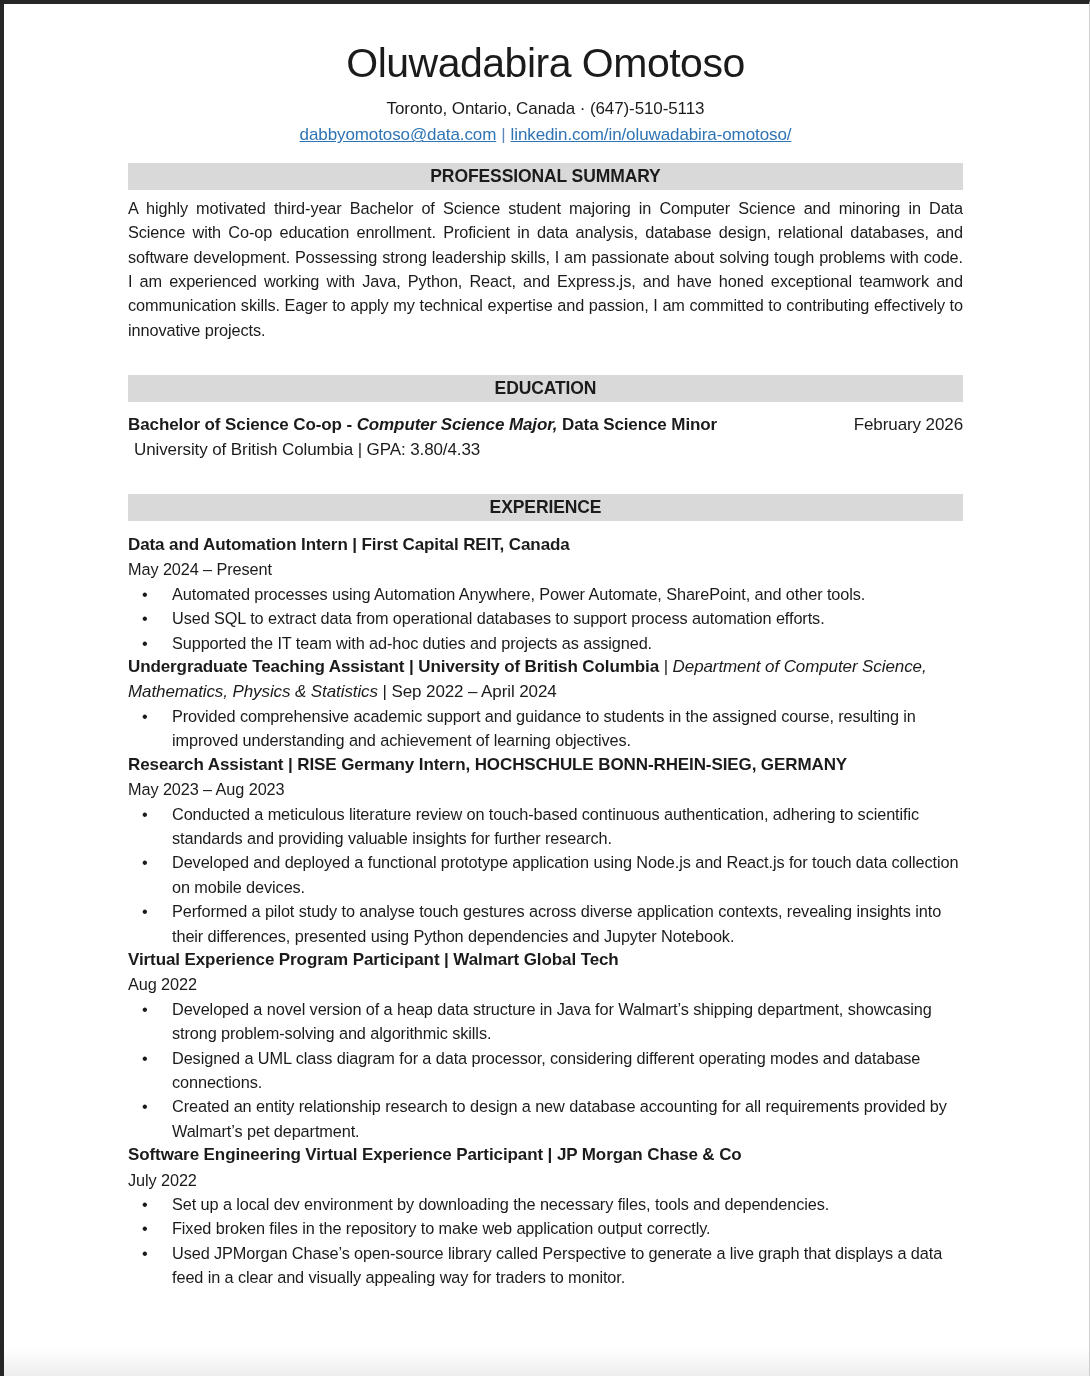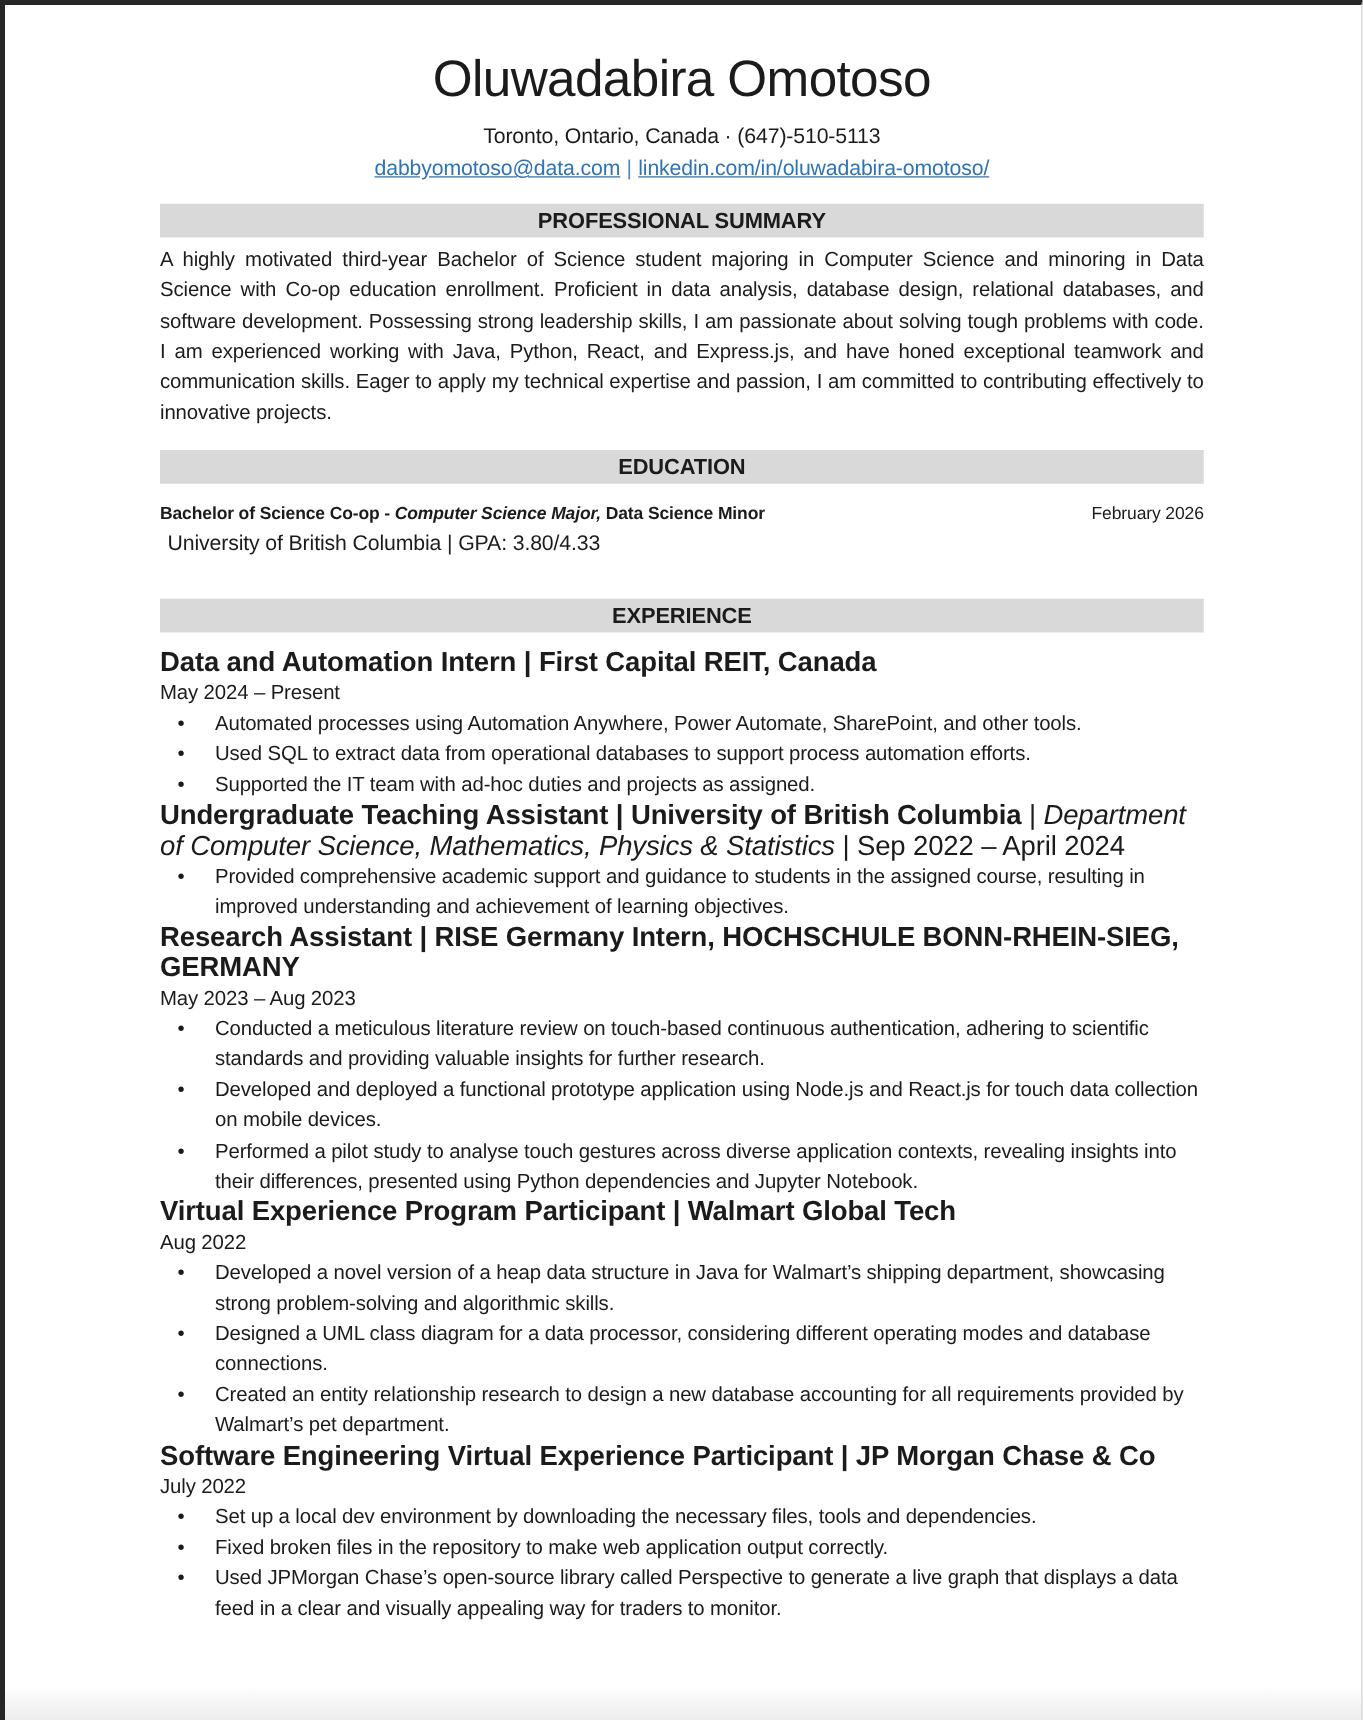--- a/index.html
+++ b/index.html
@@ -55,48 +55,48 @@
   
   .section-bar {
     background: #d9d9d9;
     text-align: center;
     font-weight: bold;
     font-size: 17.5px;
     line-height: 27px;
     height: 27px;
     margin-top: 14px;
   }
-  .section-bar.spaced { margin-top: 18px; }
+  .section-bar.spaced { margin-top: 33px; }
   .section-bar.spaced-lg { margin-top: 32px; }
   
   .summary-text {
     margin-top: 6px;
     font-size: 16.3px;
     line-height: 24.4px;
     text-align: justify;
   }
   
   .edu-block { margin-top: 11px; }
   .edu-row {
     display: flex;
     justify-content: space-between;
     align-items: baseline;
-    font-size: 14px;
+    font-size: 17px;
     line-height: 24.4px;
   }
   .edu-degree { font-weight: bold; }
   .edu-date { font-weight: normal; }
   .edu-school {
     font-size: 17px;
     line-height: 24.4px;
     padding-left: 6px;
   }
   
   .jobs { margin-top: 12px; font-size: 16.3px; line-height: 24.4px; }
-  .job-title { font-weight: bold; font-size: 22px; }
+  .job-title { font-weight: bold; font-size: 17px; }
   .job-date { font-weight: normal; }
   ul.bullets { list-style: none; }
   ul.bullets li {
     position: relative;
     padding-left: 44px;
   }
   ul.bullets li::before {
     content: "\2022";
     position: absolute;
     left: 14px;

